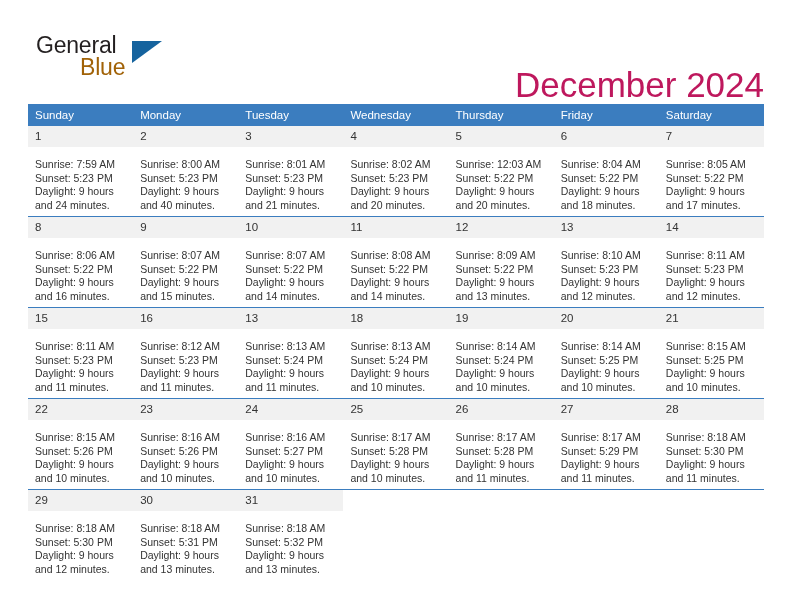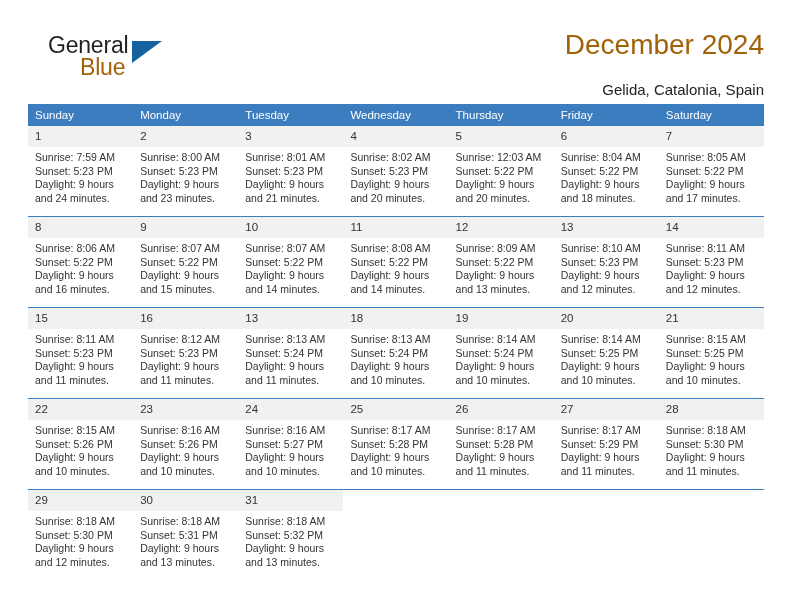--- a/index.html
+++ b/index.html
@@ -31,21 +31,21 @@
   }
   .brand {
     position: absolute;
     left: 8px;
     top: 4px;
     width: 200px;
     height: 56px;
   }
   .brand-general {
     position: absolute;
-    left: 12px;
+    left: 0;
     top: 0;
     font-size: 23px;
     letter-spacing: -0.2px;
     color: #231f20;
     font-family: "Liberation Sans", sans-serif;
   }
   .brand-blue {
     position: absolute;
     left: 44px;
     top: 22px;
@@ -64,24 +64,25 @@
     border-bottom: 22px solid transparent;
   }
 
   .title-block {
     position: absolute;
     right: 0;
     top: 0;
     text-align: right;
   }
   .cal-title {
-    font-size: 28px;
-    color: #a16207;
+    font-size: 35px;
+    color: #be185d;
     line-height: 34px;
     white-space: nowrap;
+    margin-top: 40px;
   }
   .cal-subtitle {
     font-size: 15px;
     color: #222222;
     line-height: 20px;
     margin-top: 18px;
     white-space: nowrap;
   }
 
   
@@ -122,21 +123,21 @@
     font-size: 11.5px;
     color: #333333;
     padding: 4px 0 4px 7px;
     height: 13px;
     line-height: 13px;
   }
   .cell.empty .cell-daynum {
     background: transparent;
   }
   .cell-lines {
-    padding: 4px 0 0 7px;
+    padding: 11px 0 0 7px;
   }
   .cell-line {
     font-size: 10.5px;
     line-height: 13.5px;
     color: #333333;
     white-space: nowrap;
   }
 </style>
 </head>
 <body>
@@ -183,21 +184,21 @@
               </div>
             </div>
           </td>
           <td>
             <div class="cell">
               <div class="cell-daynum">2</div>
               <div class="cell-lines">
                 <div class="cell-line">Sunrise: 8:00 AM</div>
                 <div class="cell-line">Sunset: 5:23 PM</div>
                 <div class="cell-line">Daylight: 9 hours</div>
-                <div class="cell-line">and 23 minutes.</div>
+                <div class="cell-line">and 40 minutes.</div>
               </div>
             </div>
           </td>
           <td>
             <div class="cell">
               <div class="cell-daynum">3</div>
               <div class="cell-lines">
                 <div class="cell-line">Sunrise: 8:01 AM</div>
                 <div class="cell-line">Sunset: 5:23 PM</div>
                 <div class="cell-line">Daylight: 9 hours</div>

